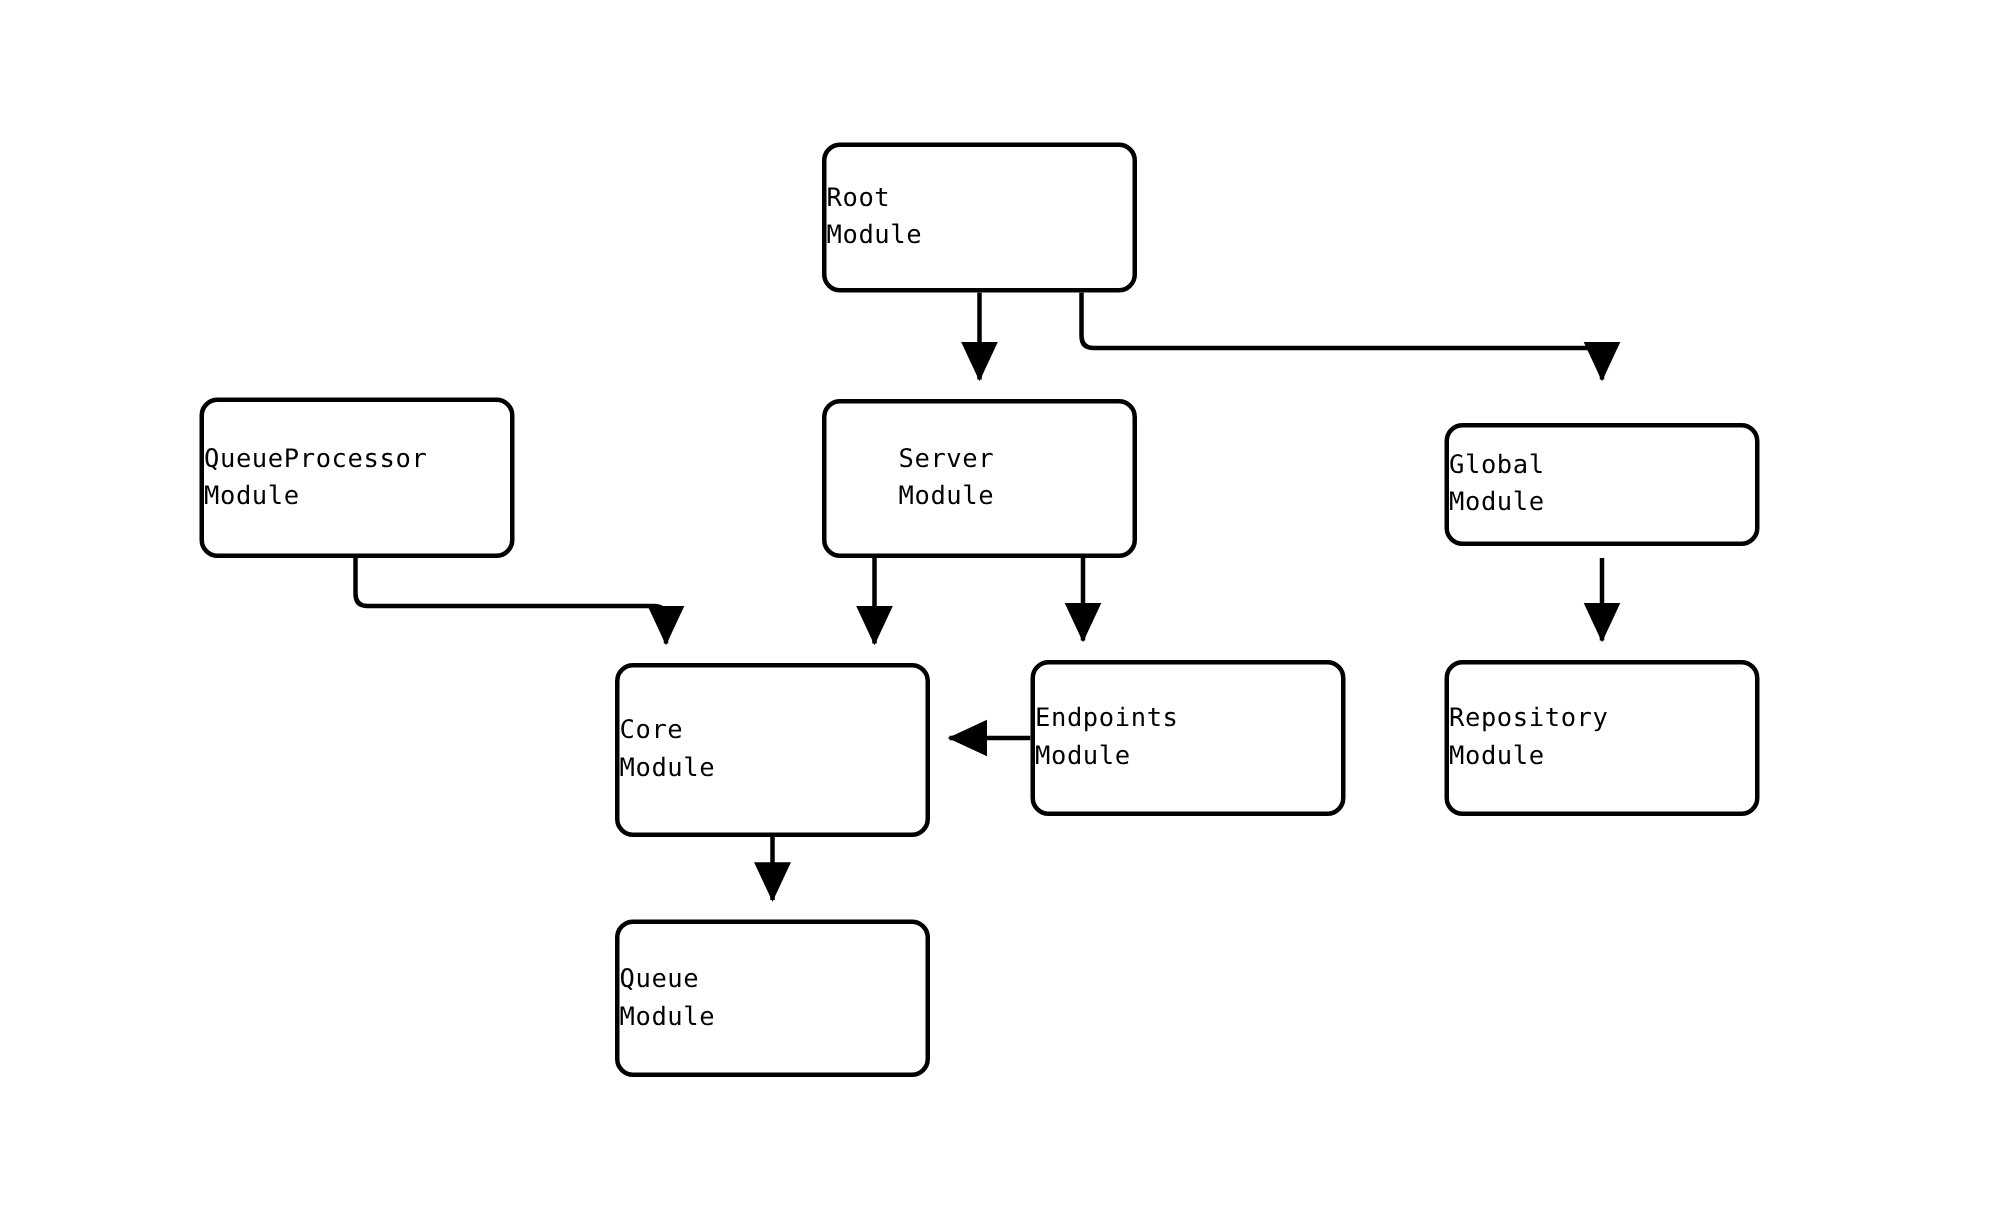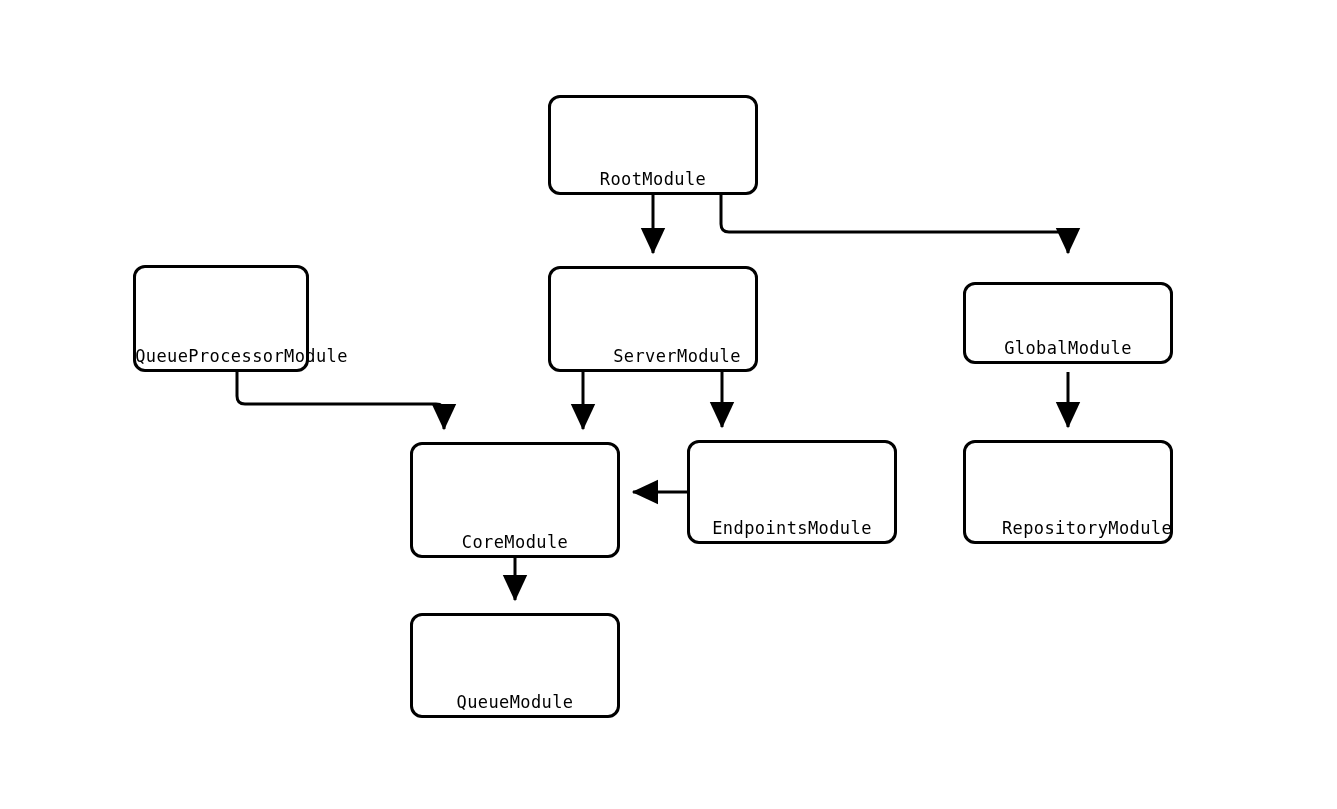--- a/index.html
+++ b/index.html
@@ -24,22 +24,22 @@
     height: 809px;
     pointer-events: none;
   }
   .node {
     position: absolute;
     box-sizing: border-box;
     background: #ffffff;
     border: 3px solid #000000;
     border-radius: 12px;
     display: flex;
-    flex-direction: row;
-    align-items: flex-end;
+    flex-direction: column;
+    align-items: flex-start;
     justify-content: center;
     color: #000000;
     font-size: 17px;
     line-height: 1.45;
     letter-spacing: 0.4px;
     text-align: center;
     z-index: 2;
   }
   .node .line1, .node .line2 {
     display: block;
@@ -73,21 +73,21 @@
     <path d="M1068,372 L1068,427" fill="none" stroke="#000000" stroke-width="3" marker-end="url(#arrowhead)"></path>
 
     <path d="M515,542 L515,600" fill="none" stroke="#000000" stroke-width="3" marker-end="url(#arrowhead)"></path>
   </svg>
 
   <div class="node" style="left:548px; top:95px; width:210px; height:100px;">
     <span class="line1">Root</span>
     <span class="line2">Module</span>
   </div>
 
-  <div class="node" style="left:133px; top:265px; width:176px; height:107px;padding-left:41px;">
+  <div class="node" style="left:133px; top:265px; width:210px; height:107px;">
     <span class="line1">QueueProcessor</span>
     <span class="line2">Module</span>
   </div>
 
   <div class="node" style="left:548px; top:266px; width:210px; height:106px;padding-left:48px;">
     <span class="line1">Server</span>
     <span class="line2">Module</span>
   </div>
 
   <div class="node" style="left:963px; top:282px; width:210px; height:82px;">
@@ -98,21 +98,21 @@
   <div class="node" style="left:410px; top:442px; width:210px; height:116px;">
     <span class="line1">Core</span>
     <span class="line2">Module</span>
   </div>
 
   <div class="node" style="left:687px; top:440px; width:210px; height:104px;">
     <span class="line1">Endpoints</span>
     <span class="line2">Module</span>
   </div>
 
-  <div class="node" style="left:963px; top:440px; width:210px; height:104px;padding-left:38px;">
+  <div class="node" style="left:963px; top:440px; width:210px; height:104px;">
     <span class="line1">Repository</span>
     <span class="line2">Module</span>
   </div>
 
   <div class="node" style="left:410px; top:613px; width:210px; height:105px;">
     <span class="line1">Queue</span>
     <span class="line2">Module</span>
   </div>
 
 </div>

